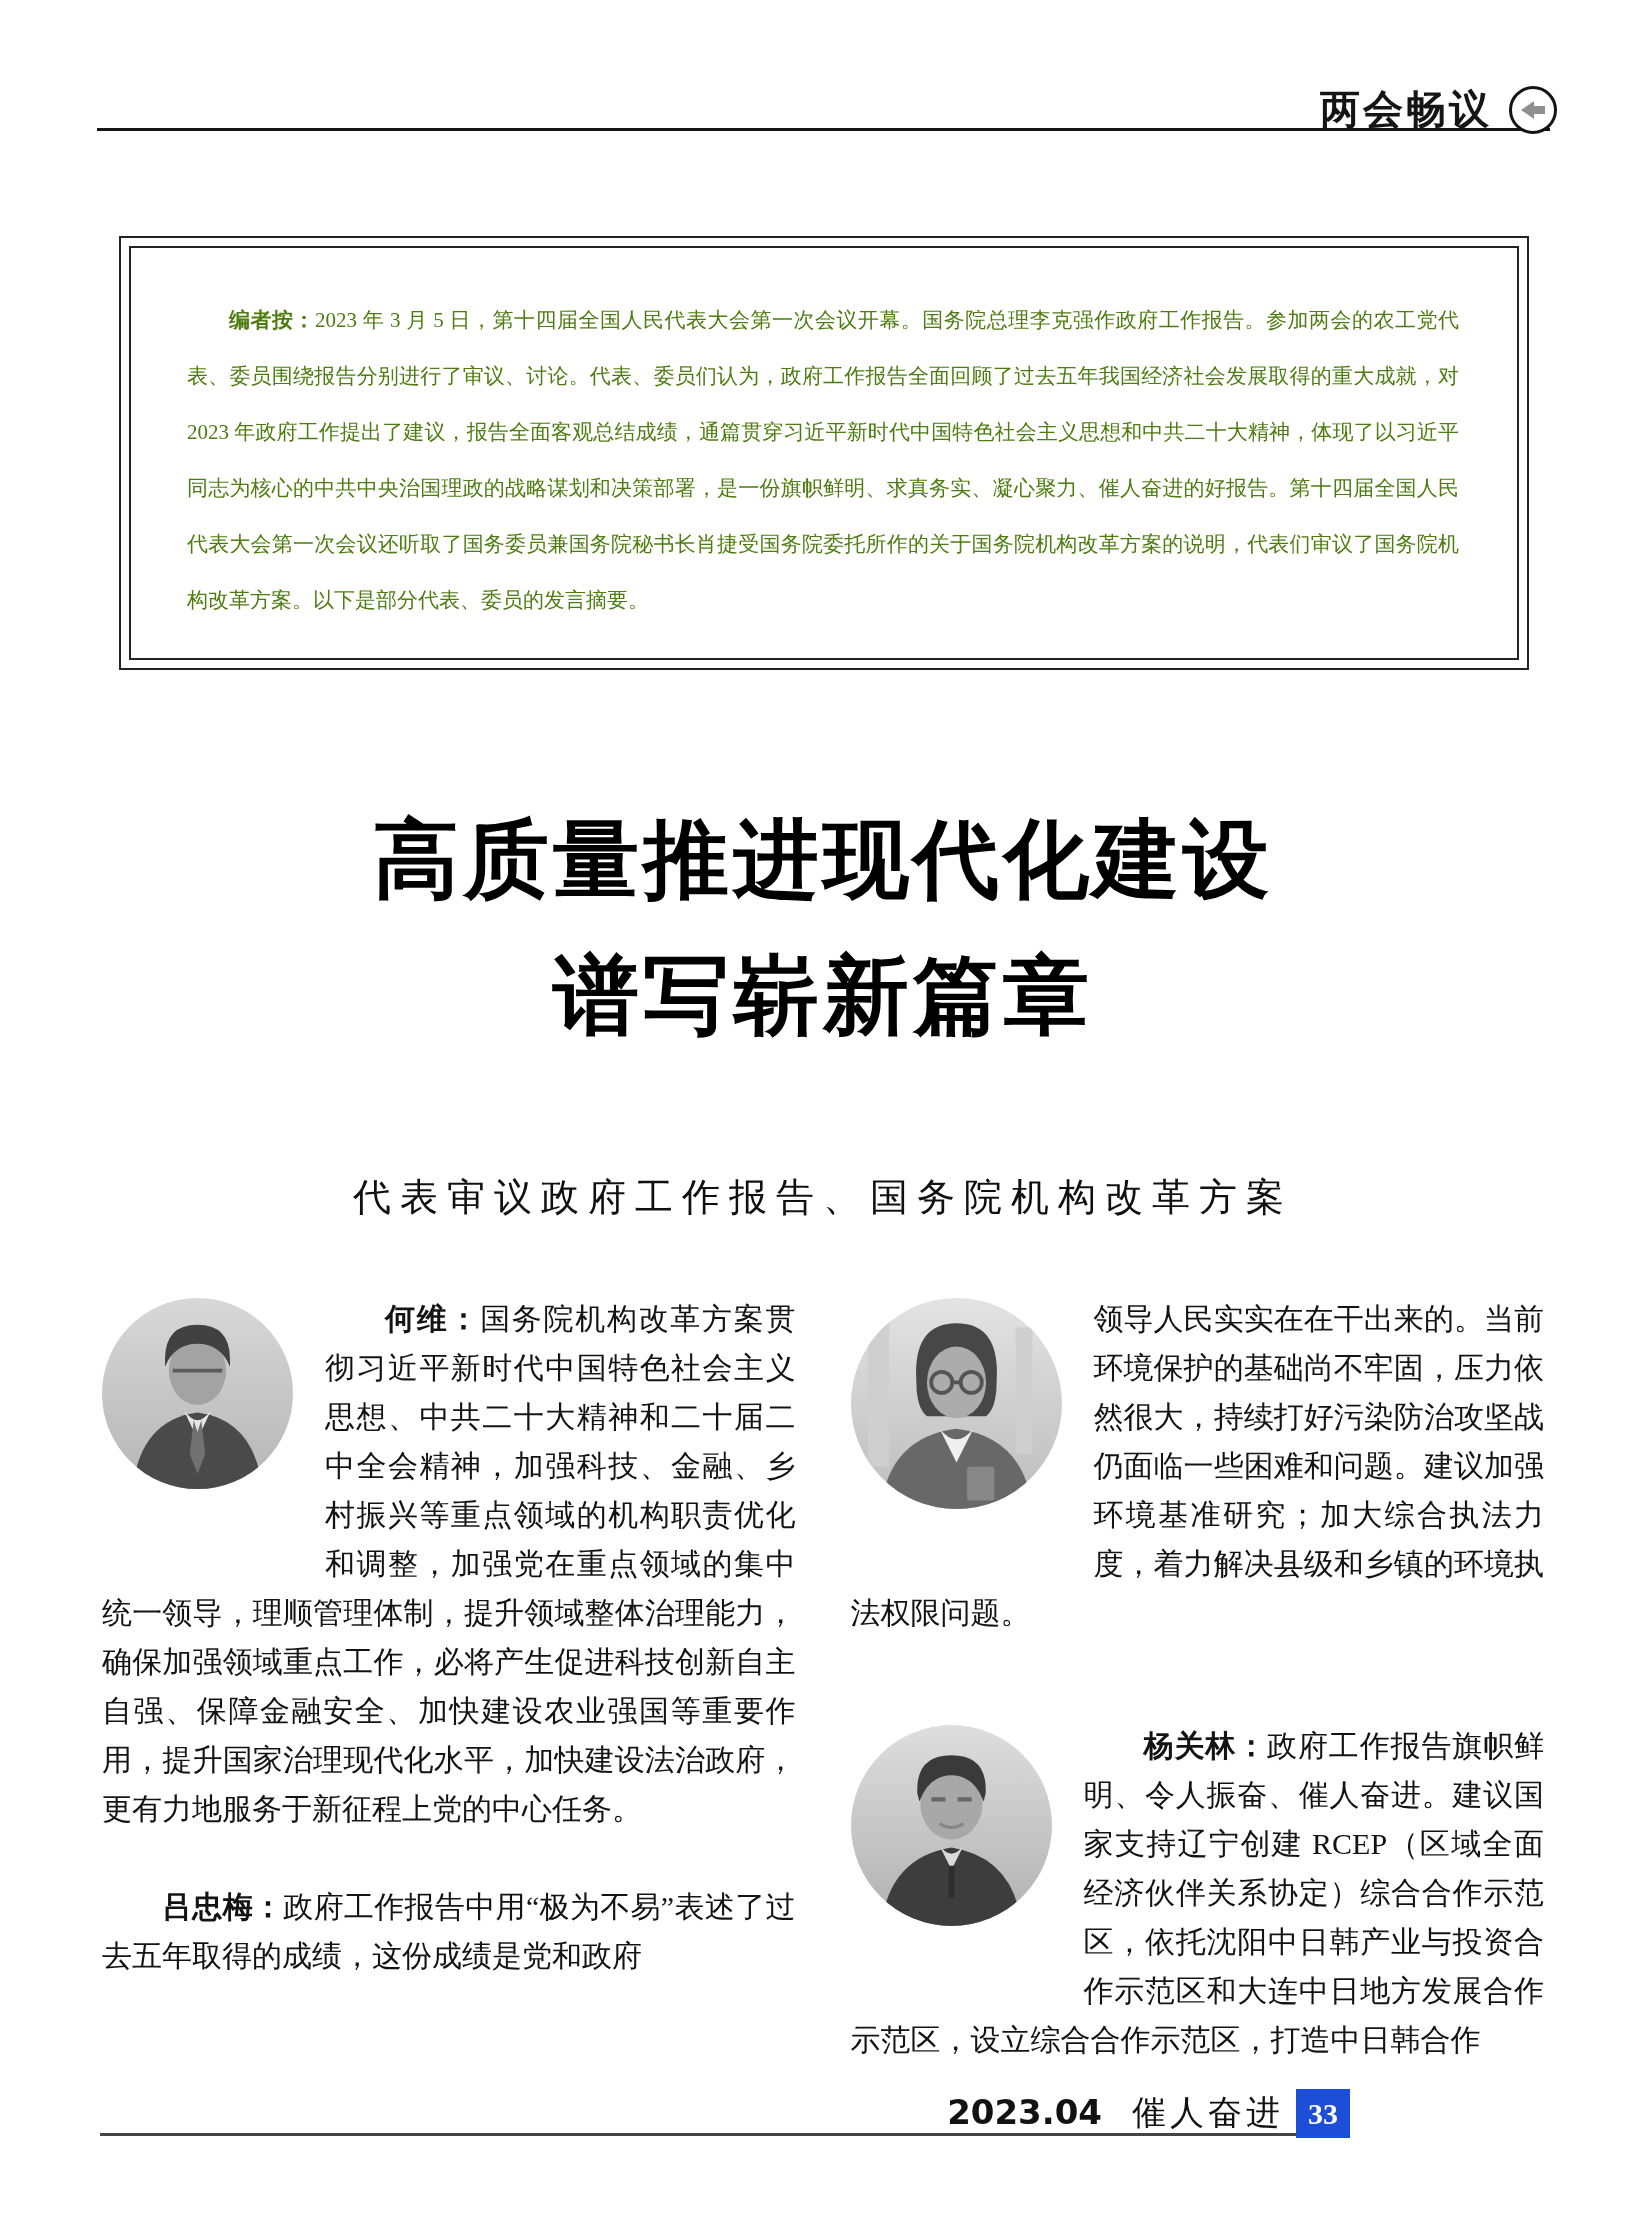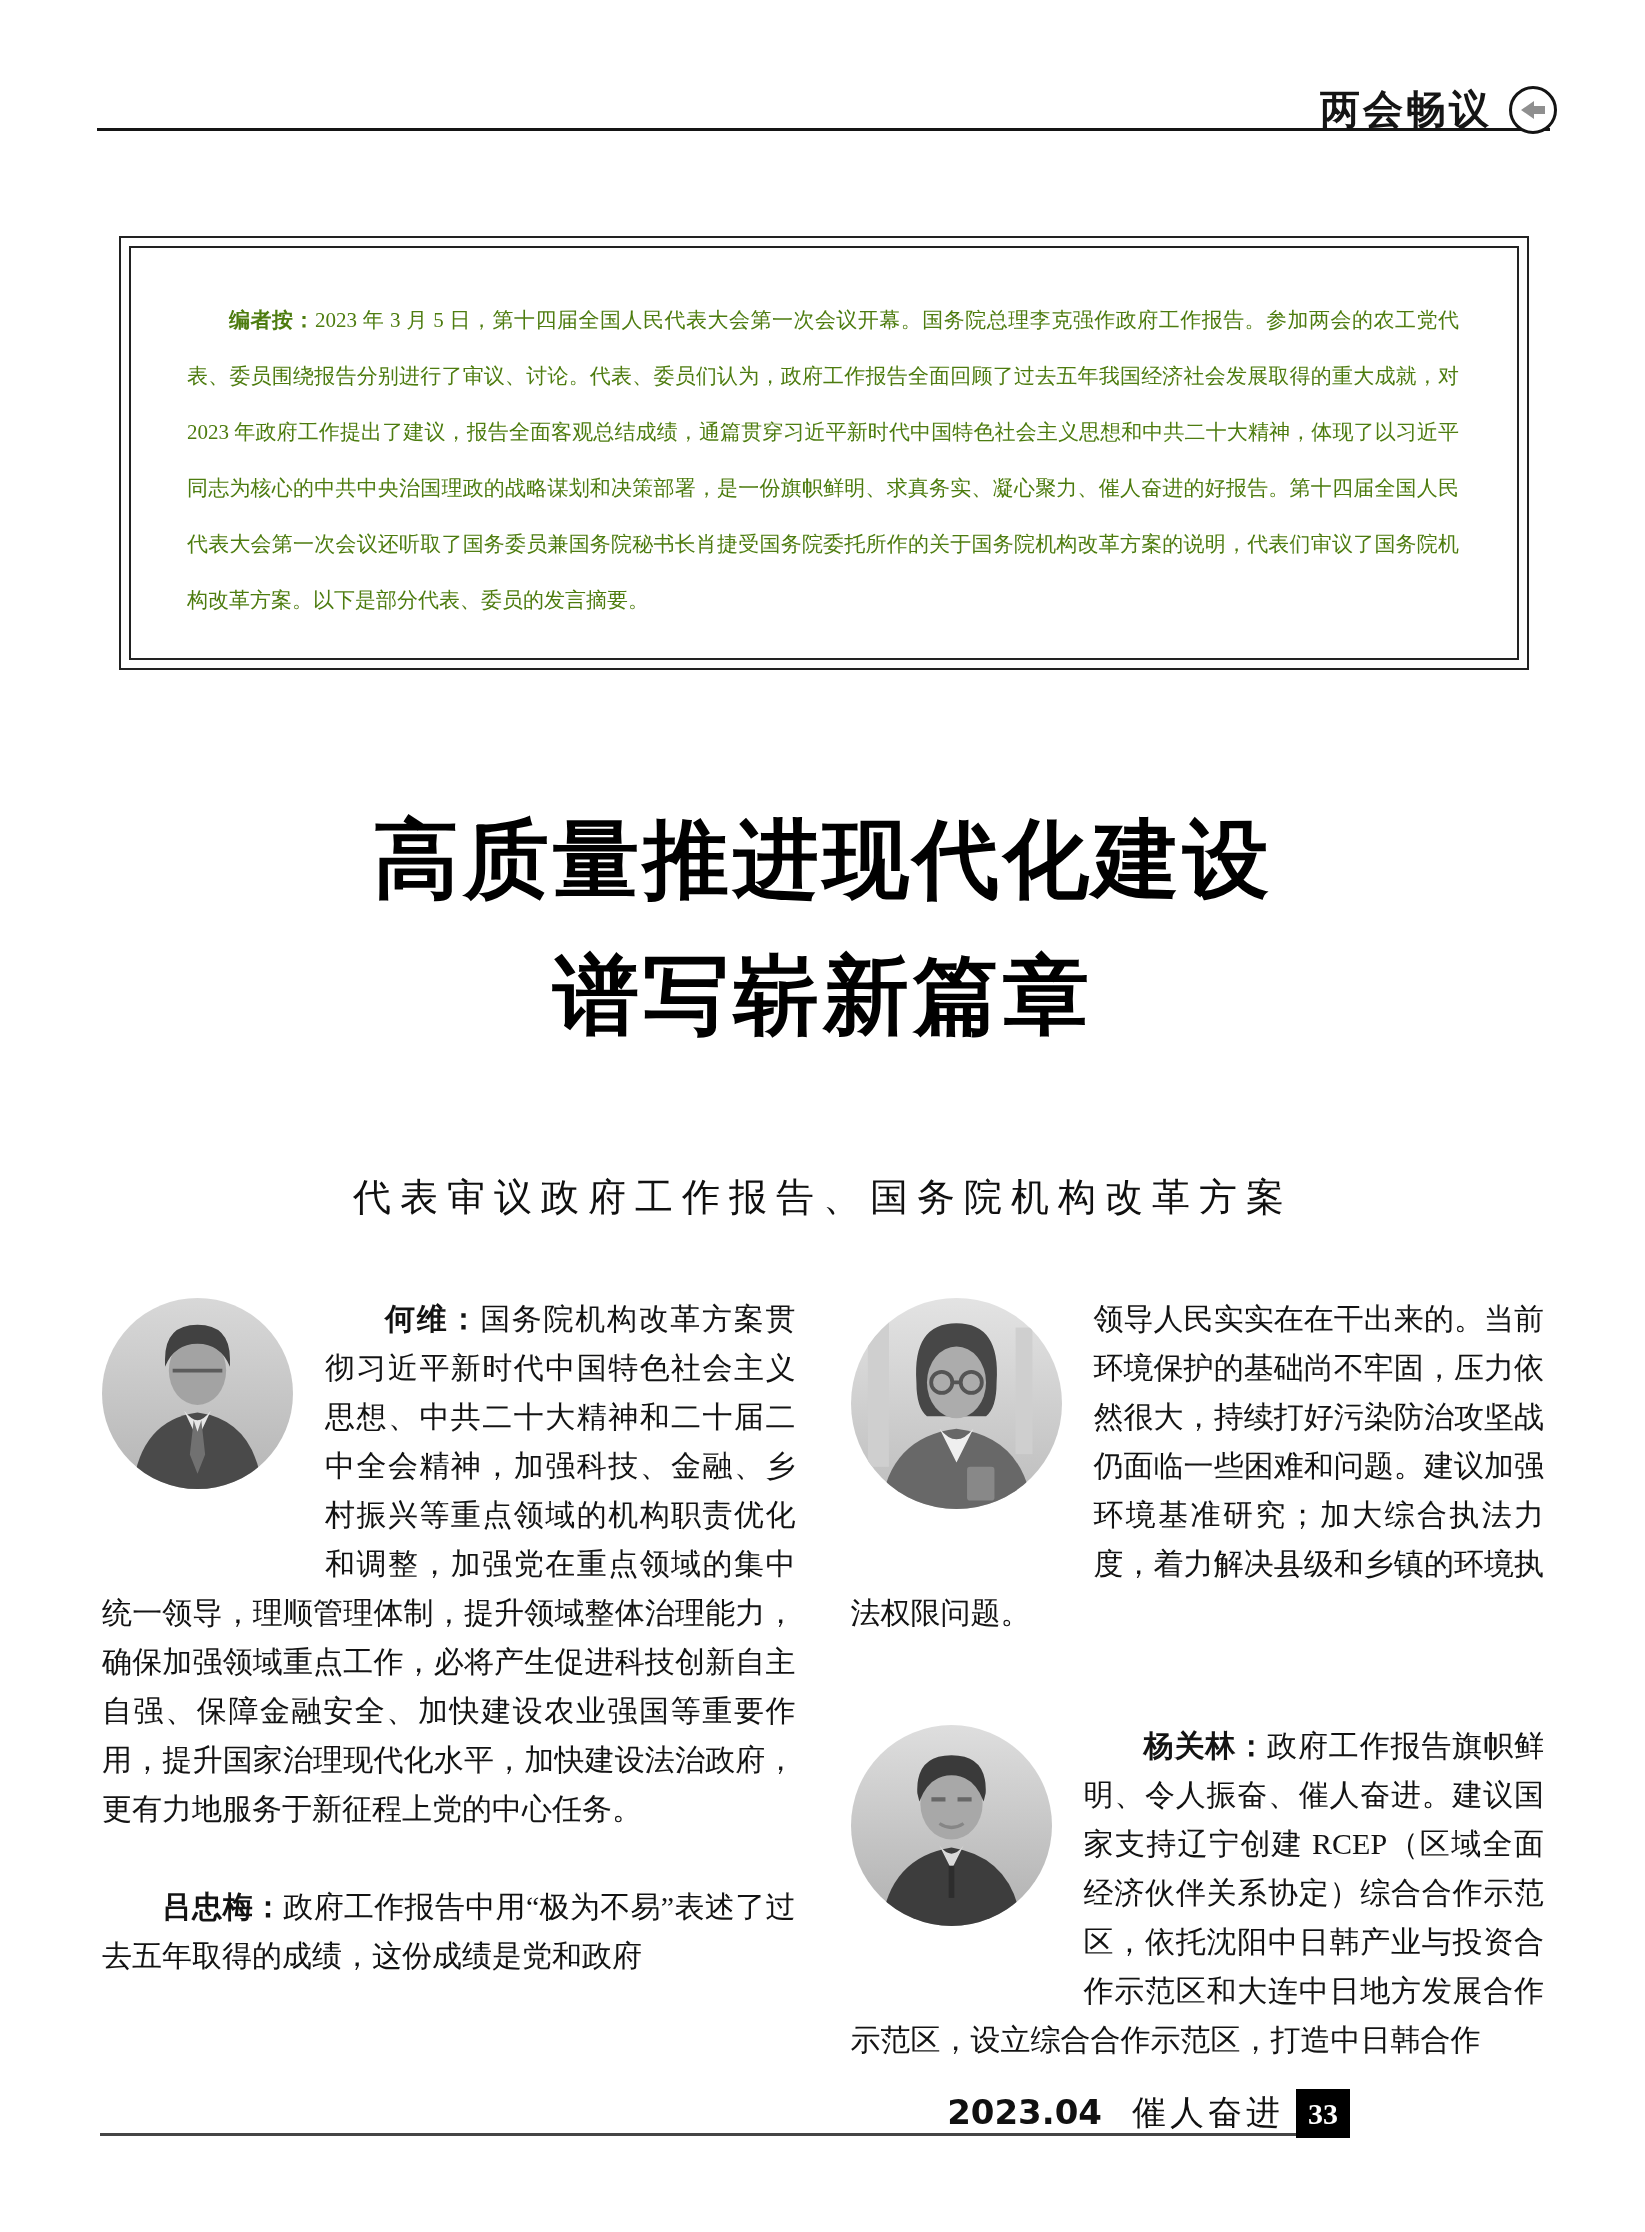--- a/index.html
+++ b/index.html
@@ -101,21 +101,21 @@
     position:absolute; left:100px; top:2090px; width:1184px;
     display:flex; justify-content:flex-end; align-items:baseline; gap:30px;
   }
   .footer-issue {
     font-family:"DejaVu Sans","Liberation Sans",sans-serif;
     font-weight:bold; font-size:34px; color:#111;
   }
   .footer-journal { font-size:34px; letter-spacing:4px; color:#111; }
   .page-badge {
     position:absolute; left:1296px; top:2089px; width:54px; height:49px;
-    background:#000000; color:#fff;
+    background:#1d4ed8; color:#fff;
     font-family:"Liberation Serif","DejaVu Serif",serif;
     font-weight:bold; font-size:30px;
     display:flex; align-items:center; justify-content:center;
   }
 </style>
 </head>
 <body>
 
 <div class="header-rule"></div>
 <div class="header-row">

